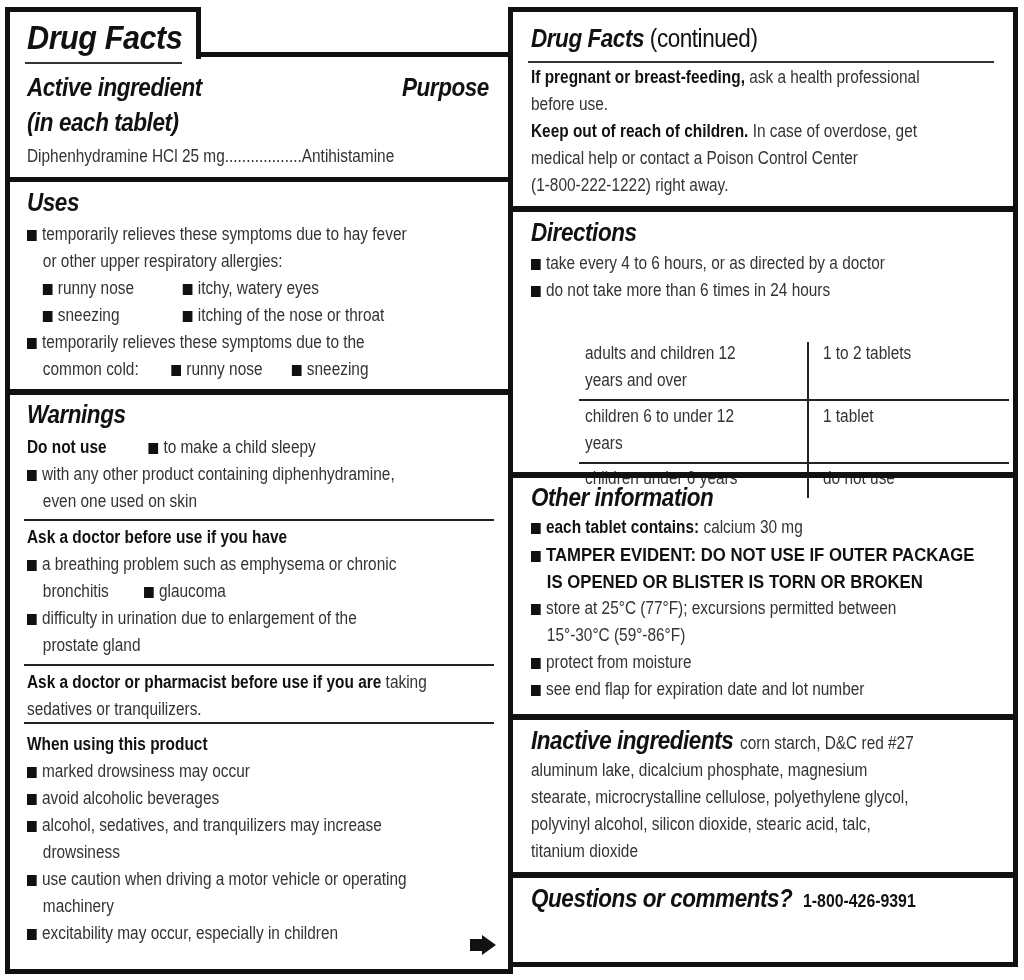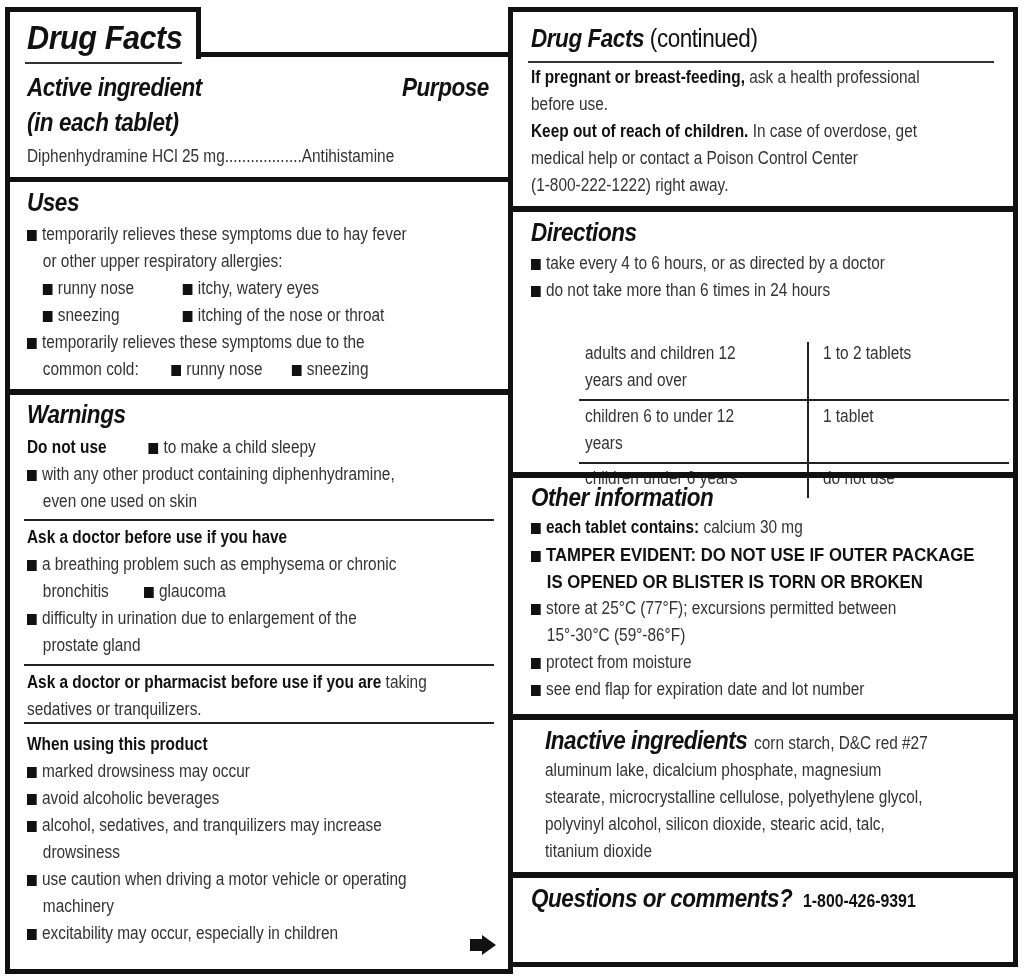--- a/index.html
+++ b/index.html
@@ -119,21 +119,21 @@
   <div><span class="sq"></span><span class="b">each tablet contains:</span> <span>calcium 30 mg</span></div>
   <div class="b" style="font-size:19px;"><span class="sq"></span><span>TAMPER EVIDENT: DO NOT USE IF OUTER PACKAGE</span></div>
   <div class="b ind" style="font-size:19px;"><span>IS OPENED OR BLISTER IS TORN OR BROKEN</span></div>
   <div><span class="sq"></span><span>store at 25°C (77°F); excursions permitted between</span></div>
   <div class="ind"><span>15°-30°C (59°-86°F)</span></div>
   <div><span class="sq"></span><span>protect from moisture</span></div>
   <div><span class="sq"></span><span>see end flap for expiration date and lot number</span></div>
 </div>
 
 <div class="abs" style="left:508px;top:714px;width:510px;height:6px;background:#111;"></div>
-<div class="abs" style="left:545px;top:726px;">
+<div class="abs" style="left:531px;top:726px;">
   <div style="white-space:nowrap;"><span class="h" style="display:inline-block;">Inactive ingredients</span><span class="t" style="display:inline-block;margin-left:-16px;">corn starch, D&amp;C red #27</span></div>
   <div class="t">aluminum lake, dicalcium phosphate, magnesium</div>
   <div class="t">stearate, microcrystalline cellulose, polyethylene glycol,</div>
   <div class="t">polyvinyl alcohol, silicon dioxide, stearic acid, talc,</div>
   <div class="t">titanium dioxide</div>
 </div>
 
 <div class="abs" style="left:508px;top:872px;width:510px;height:6px;background:#111;"></div>
 <div class="abs" style="left:531px;top:884px;white-space:nowrap;">
   <span class="h" style="display:inline-block;">Questions or comments?</span><span class="b" style="display:inline-block;font-size:18px;margin-left:-18px;transform:scaleX(0.88);transform-origin:left;">1-800-426-9391</span>

